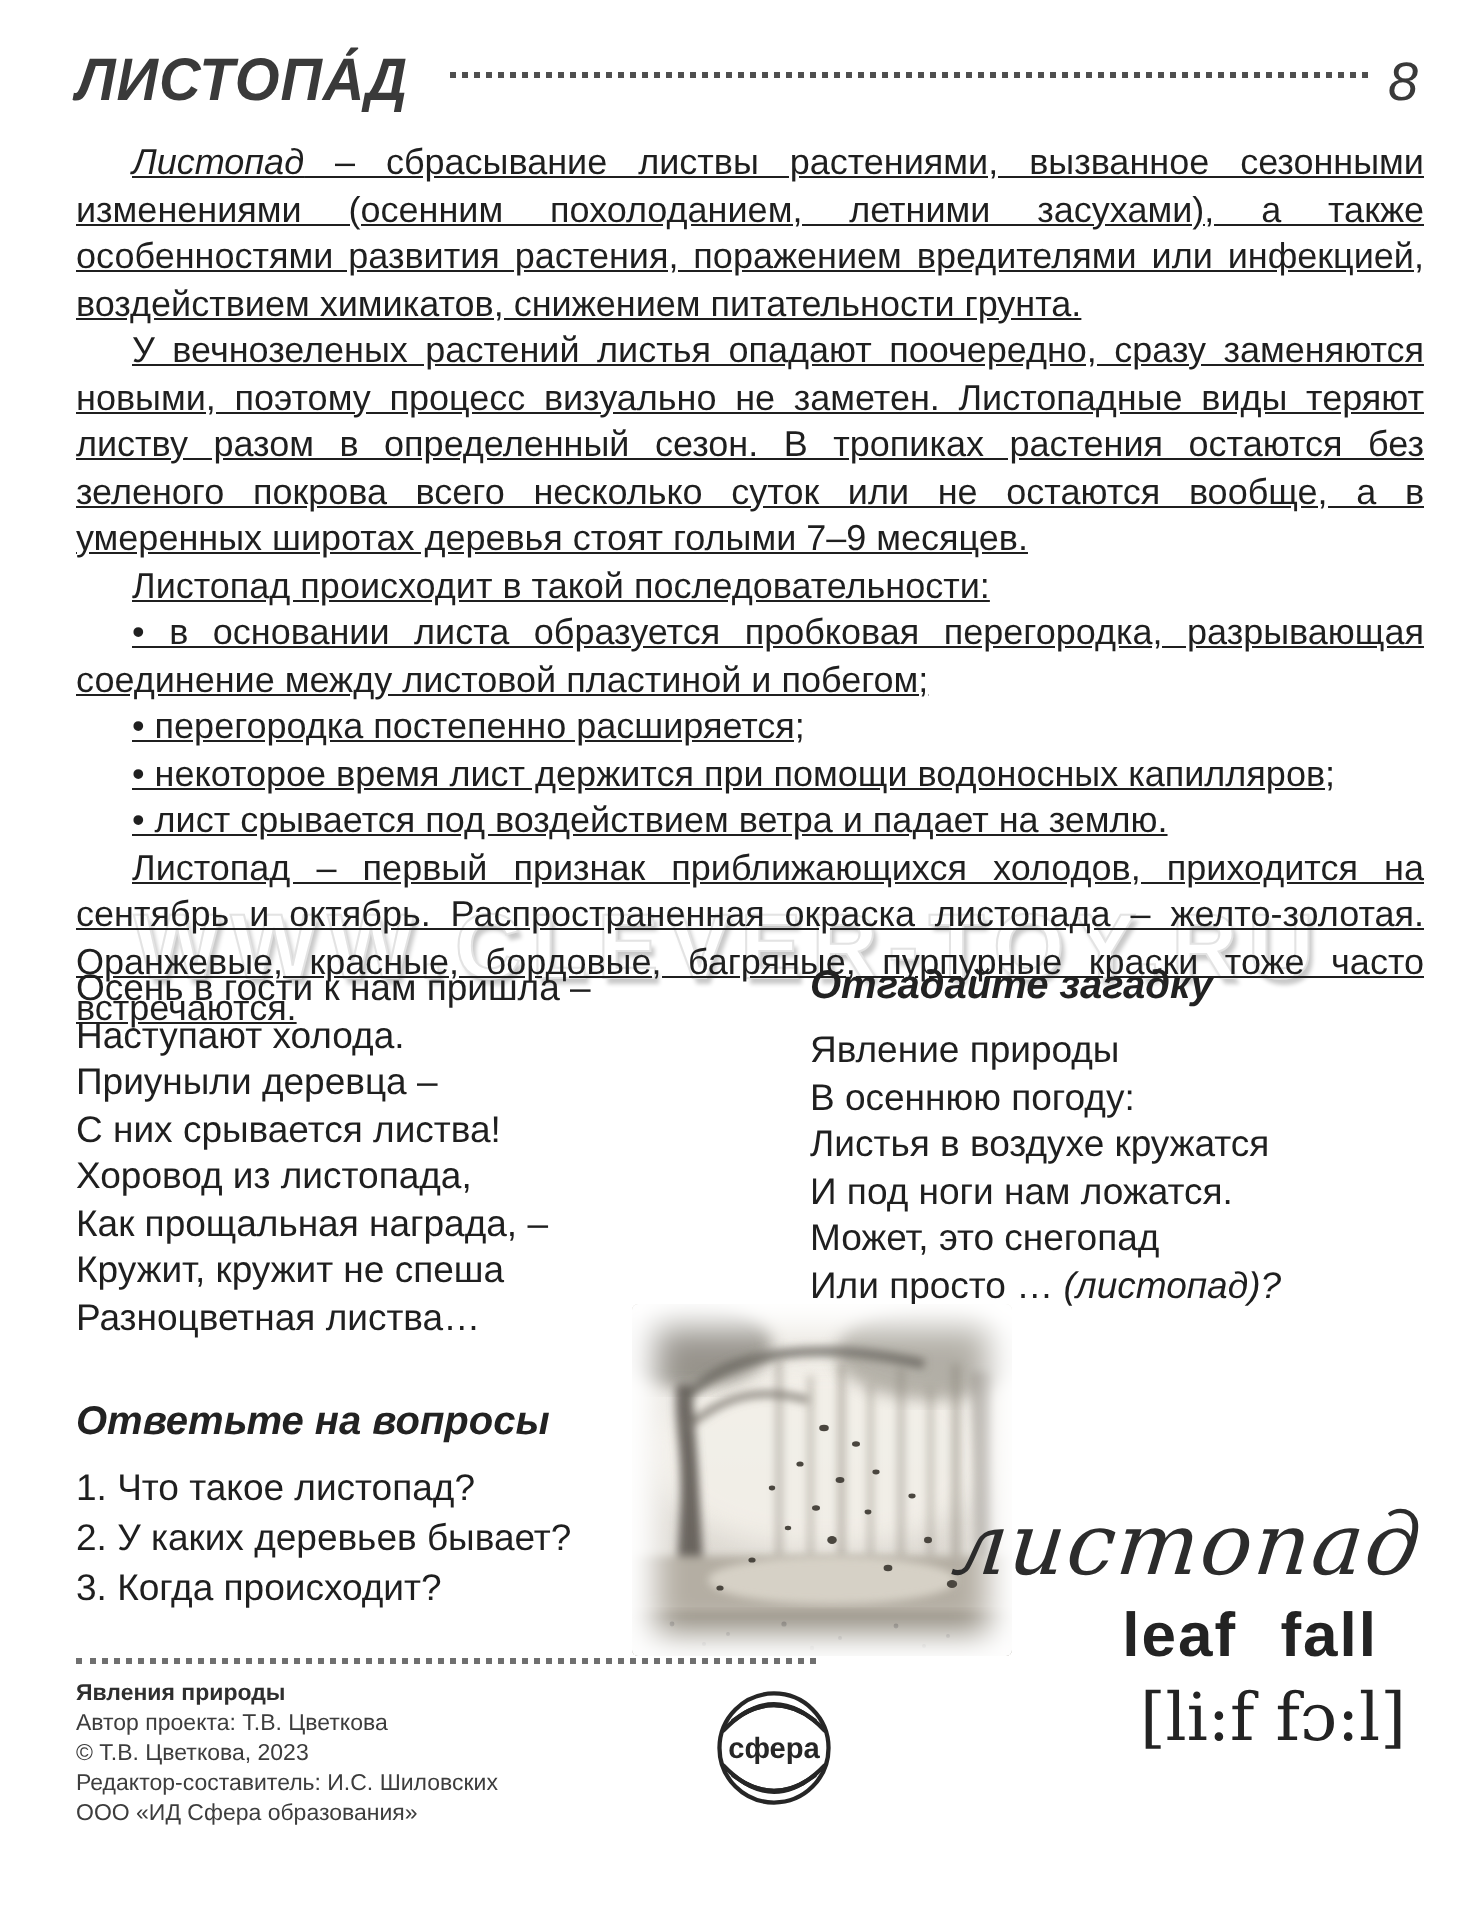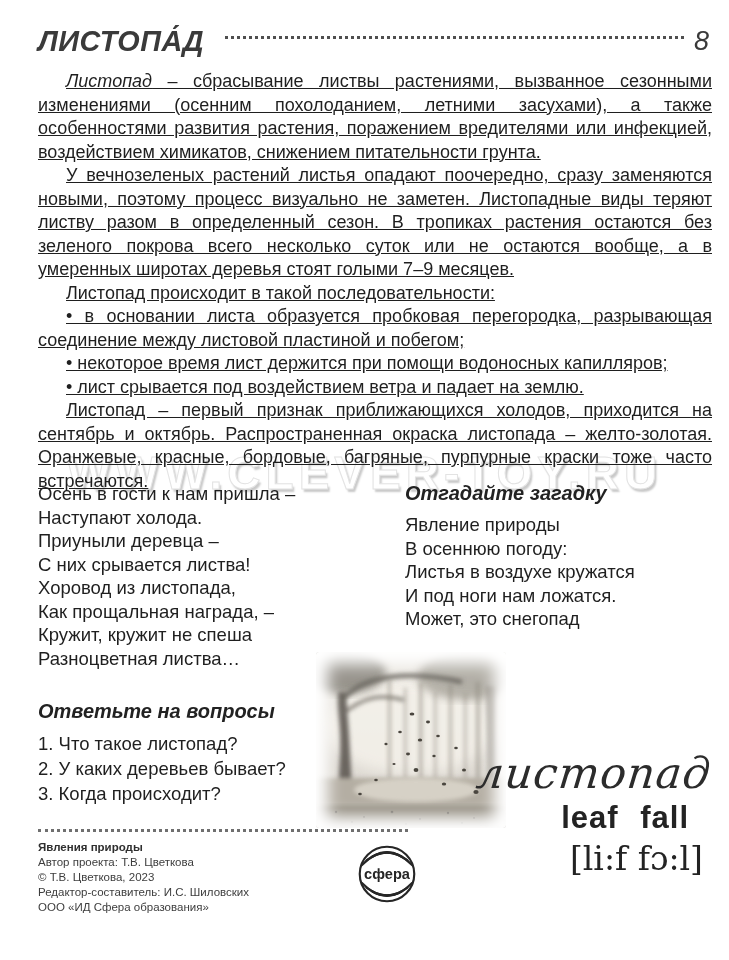--- a/index.html
+++ b/index.html
@@ -113,20 +113,21 @@
     <span class="page-num">8</span>
   </div>
 
   <div class="watermark">WWW.CLEVER-TOY.RU</div>
 
   <div class="article">
     <p><span class="ital">Листопад</span><span> – сбрасывание листвы растениями, вызванное сезонными изменениями (осенним похолоданием, летними засухами), а также особенностями развития растения, поражением вредителями или инфекцией, воздействием химикатов, снижением питательности грунта.</span></p>
     <p>У вечнозеленых растений листья опадают поочередно, сразу заменяются новыми, поэтому процесс визуально не заметен. Листопадные виды теряют листву разом в определенный сезон. В тропиках растения остаются без зеленого покрова всего несколько суток или не остаются вообще, а в умеренных широтах деревья стоят голыми 7–9 месяцев.</p>
     <p>Листопад происходит в такой последовательности:</p>
     <p class="bullet">• в основании листа образуется пробковая перегородка, разрывающая соединение между листовой пластиной и побегом;</p>
+    <p class="bullet">• перегородка постепенно расширяется;</p>
     <p class="bullet">• некоторое время лист держится при помощи водоносных капилляров;</p>
     <p class="bullet">• лист срывается под воздействием ветра и падает на землю.</p>
     <p>Листопад – первый признак приближающихся холодов, приходится на сентябрь и октябрь. Распространенная окраска листопада – желто-золотая. Оранжевые, красные, бордовые, багряные, пурпурные краски тоже часто встречаются.</p>
   </div>
 
   <div class="poem-block">
     <div class="verse">
       <div>Осень в гости к нам пришла –</div>
       <div>Наступают холода.</div>
       <div>Приуныли деревца –</div>
@@ -139,20 +140,21 @@
   </div>
 
   <div class="riddle-block">
     <div class="sec-title">Отгадайте загадку</div>
     <div class="verse">
       <div>Явление природы</div>
       <div>В осеннюю погоду:</div>
       <div>Листья в воздухе кружатся</div>
       <div>И под ноги нам ложатся.</div>
       <div>Может, это снегопад</div>
+      <div><span>Или просто … </span><span class="ital">(листопад)?</span></div>
     </div>
   </div>
 
   <div class="questions-block">
     <div class="sec-title">Ответьте на вопросы</div>
     <div class="q">1. Что такое листопад?</div>
     <div class="q">2. У каких деревьев бывает?</div>
     <div class="q">3. Когда происходит?</div>
   </div>
 

